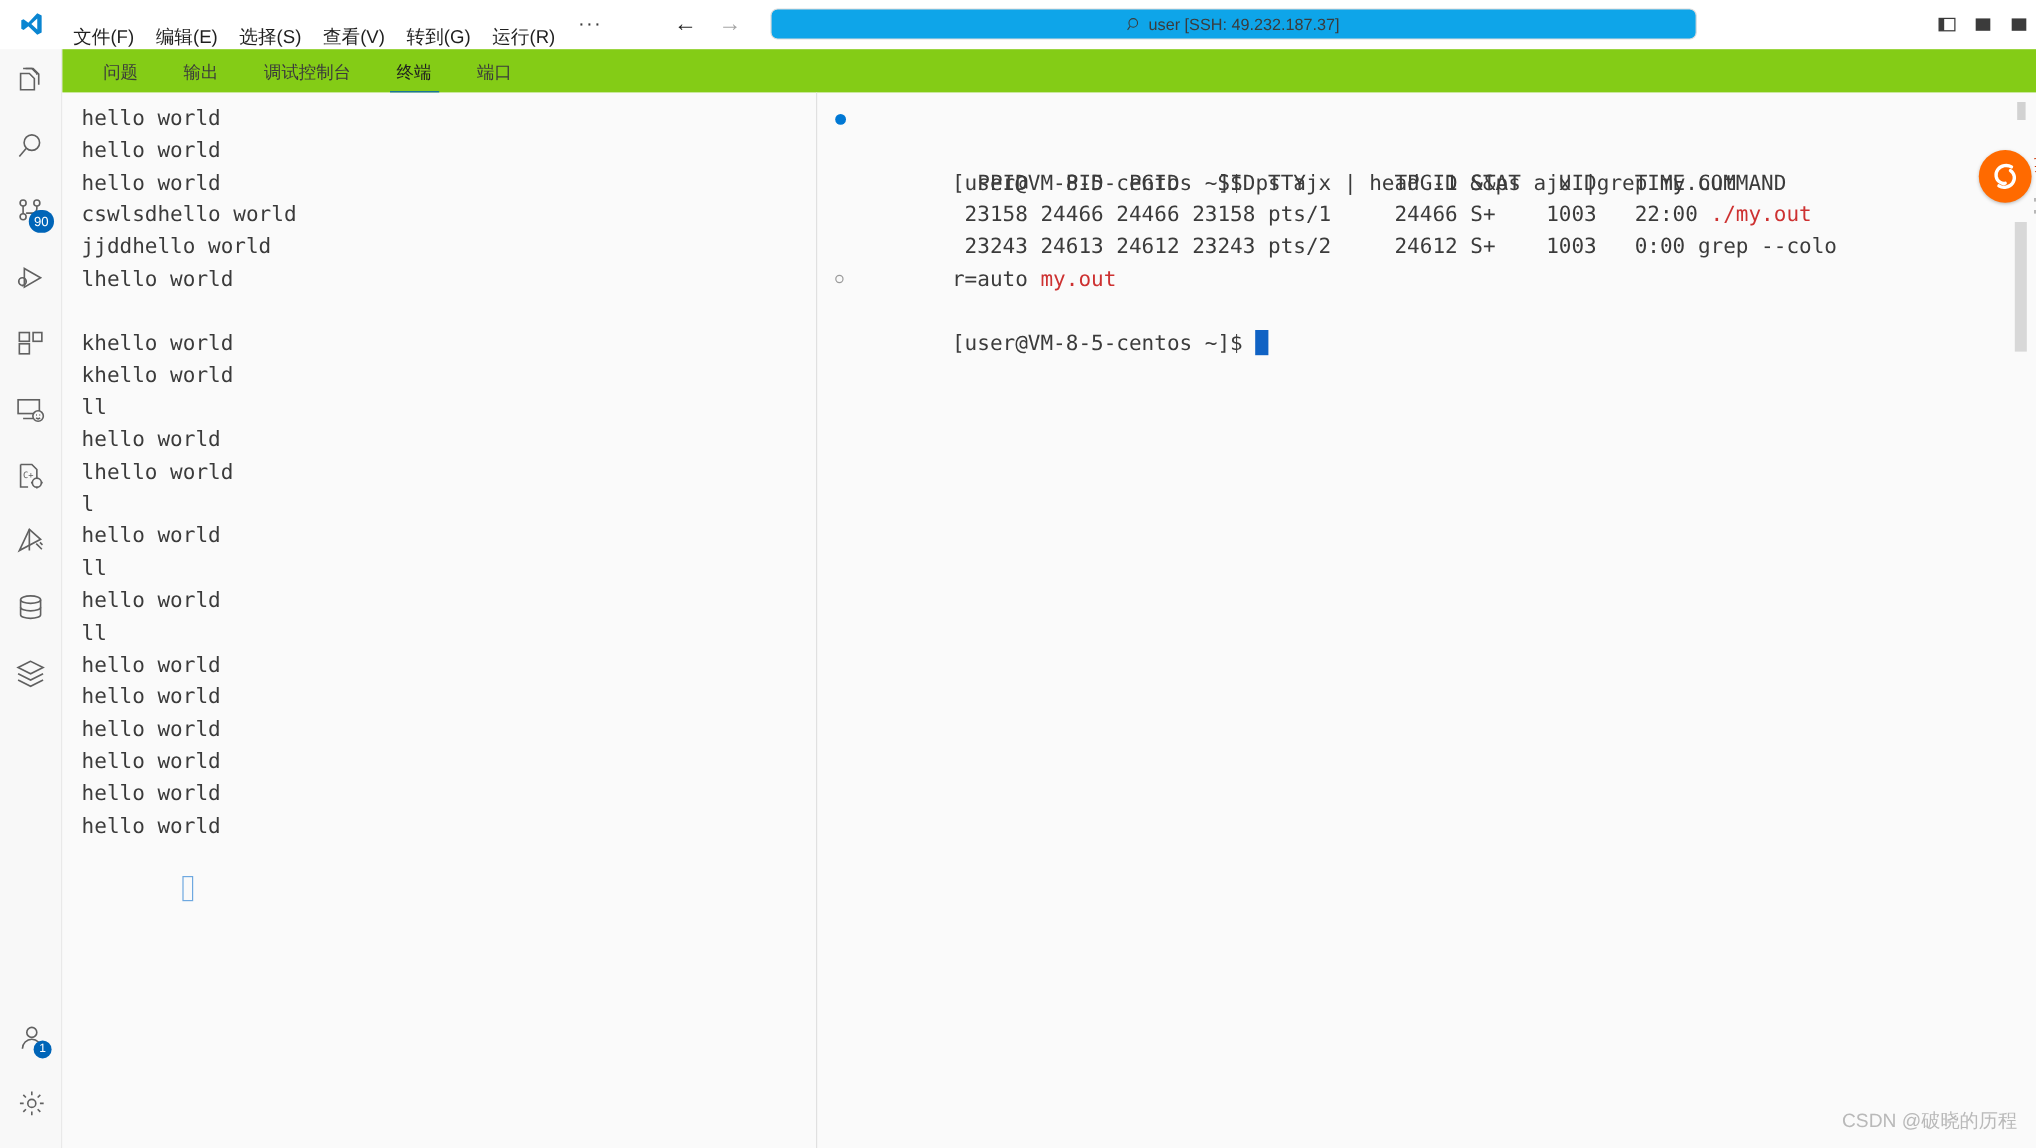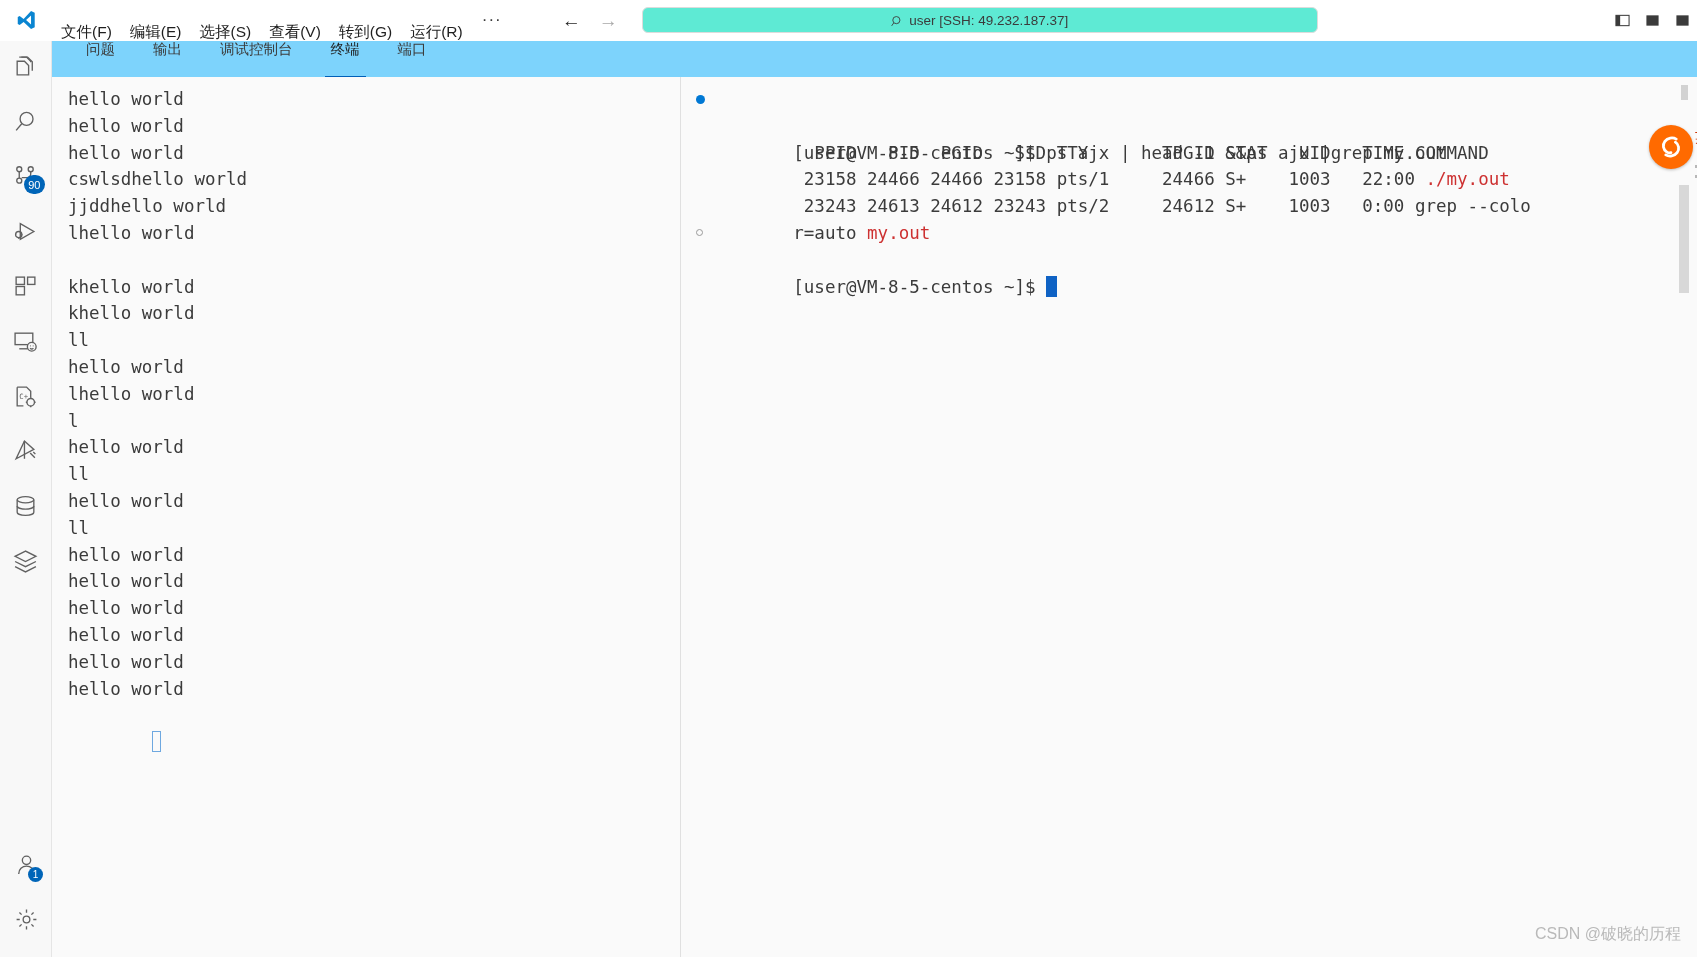--- a/index.html
+++ b/index.html
@@ -25,22 +25,22 @@
     white-space: nowrap; line-height: 20px; margin-top: 24px;
   }
   #menu-more { font-size: 17px; color: #3b3b3b; padding: 0 10px; letter-spacing: 1px; }
 
   #nav-arrows { display: flex; align-items: center; margin-left: 50px; gap: 18px; }
   .nav-arrow { font-size: 19px; color: #1f1f1f; line-height: 1; }
   .nav-arrow.disabled { color: #a6a6a6; }
 
   #search-box {
     margin-left: 24px;
-    width: 676px; height: 26px;
-    background: #5eead4; border: 1px solid #dcdcdc; border-radius: 6px;
+    width: 772px; height: 26px;
+    background: #0ea5e9; border: 1px solid #dcdcdc; border-radius: 6px;
     display: flex; align-items: center; justify-content: center; gap: 5px;
   }
   #search-box .sicon { width: 13px; height: 13px; display:inline-block; }
   #search-text { font-size: 13.5px; color: #3b3b3b; }
 
   #window-controls {
     position: absolute; right: 0; top: 0; height: 41px;
     display: flex; align-items: center; gap: 0px;
   }
   .wc { width: 30px; height: 41px; display: flex; align-items: center; justify-content: center; }
@@ -71,22 +71,22 @@
     background: #0065b8; color: #fff; font-size: 10px;
     display: flex; align-items: center; justify-content: center;
   }
 
   
   #panel {
     position: absolute; left: 52px; top: 41px; width: 1645px; height: 916px;
     background: #fafafa;
   }
   #panel-tabs {
-    height: 36px; display: flex; 
-    padding-left: 24px; background: #7dd3fc;
+    height: 36px; display: flex; align-items: flex-end;
+    padding-left: 24px; background: #84cc16;
   }
   .ptab {
     font-size: 14.5px; color: #3b3b3b; padding: 0 10px 7px 10px;
     margin-right: 18px; position: relative; line-height: 17px;
   }
   .ptab.active { color: #1f1f1f; }
   .ptab.active::after {
     content: ""; position: absolute; left: 4px; right: 4px; bottom: 0;
     height: 1.5px; background: #005fb8;
   }

